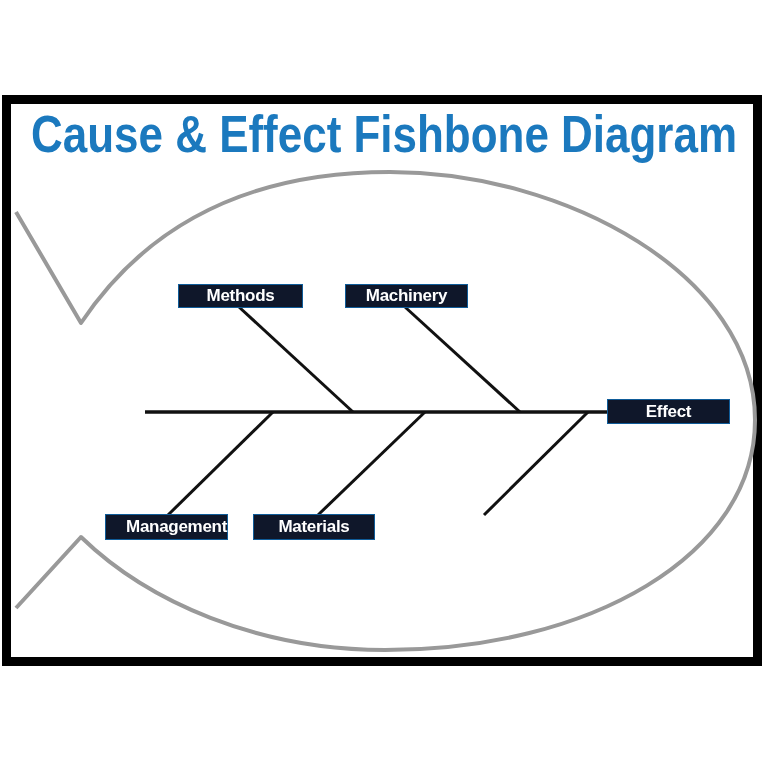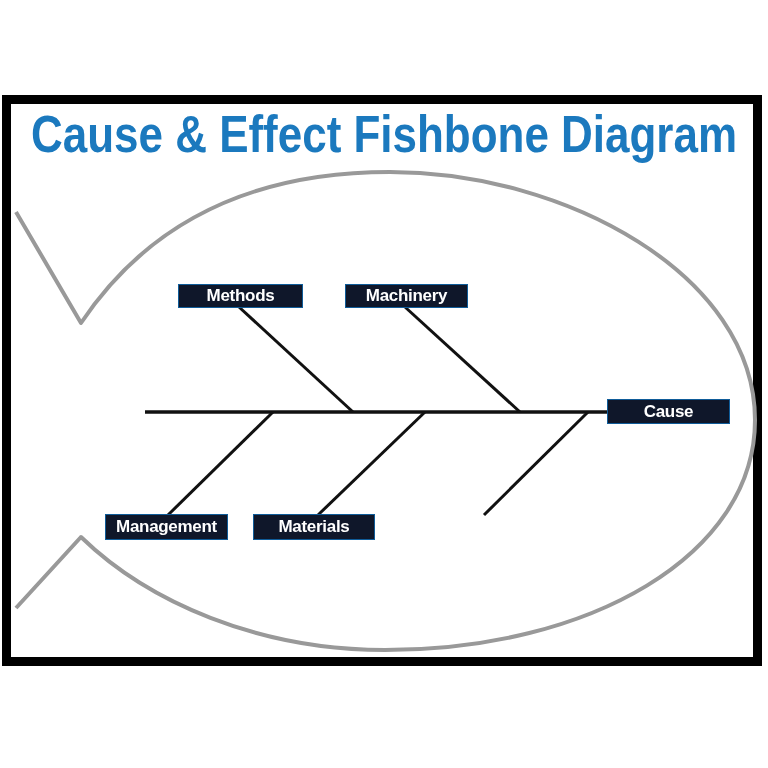--- a/index.html
+++ b/index.html
@@ -30,21 +30,21 @@
     border: 1px solid #0f5c99;
     box-sizing: border-box;
     color: #ffffff;
     font-weight: bold;
     font-size: 17px;
     letter-spacing: -0.3px;
     user-select: none;
   }
   .box-methods    { left: 178px; top: 284px; width: 125px; height: 24px; }
   .box-machinery  { left: 345px; top: 284px; width: 123px; height: 24px; }
-  .box-management { left: 105px; top: 514px; width: 123px; height: 26px; }
+  .box-management { left: 105px; top: 514px; width: 123px; height: 26px; justify-content: flex-end; }
   .box-materials  { left: 253px; top: 514px; width: 122px; height: 26px; }
   .box-manpower   { left: 415px; top: 514px; width: 123px; height: 26px; }
   .box-effect     { left: 607px; top: 399px; width: 123px; height: 25px; }
   .title-text {
     font-family: "Liberation Sans", sans-serif;
     font-weight: bold;
   }
 </style>
 </head>
 <body>
@@ -85,16 +85,16 @@
   <div class="cause-box box-management">
     <span>Management</span>
   </div>
 
   <div class="cause-box box-materials">
     <span>Materials</span>
   </div>
 
 
   <div class="cause-box box-effect">
-    <span>Cause</span>
+    <span>Effect</span>
   </div>
 
 </div>
 
 </body></html>

